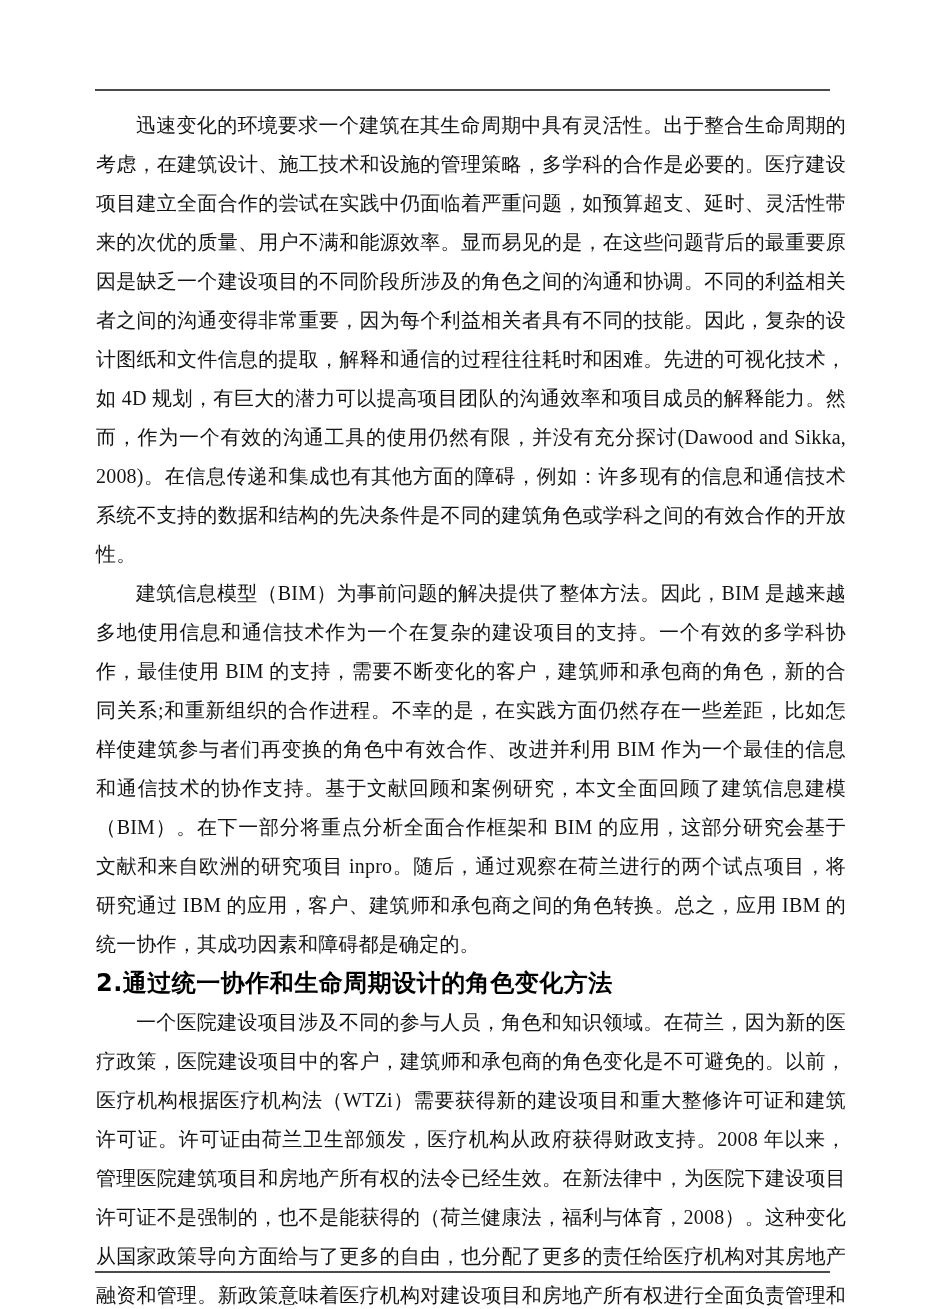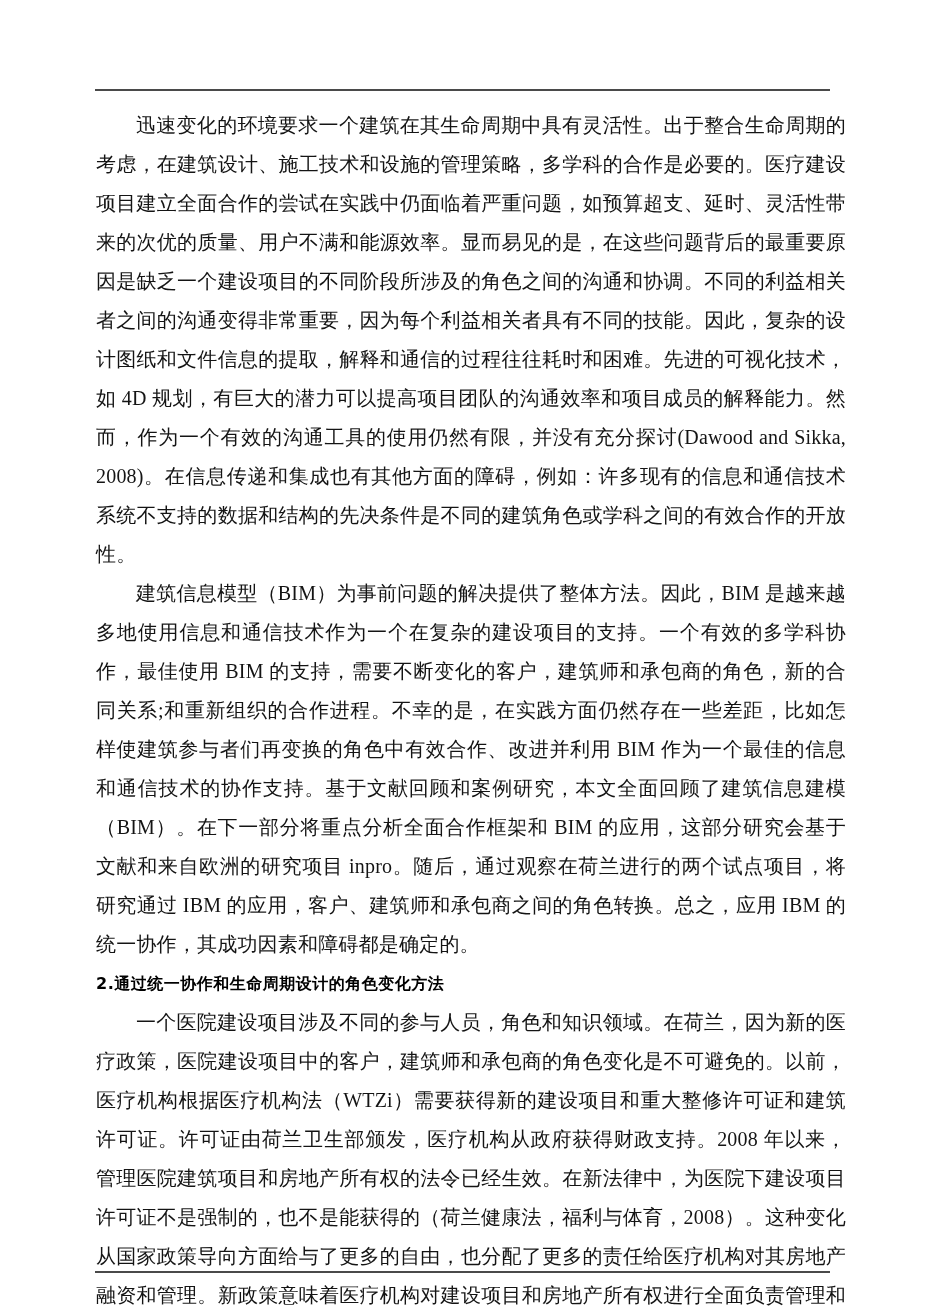--- a/index.html
+++ b/index.html
@@ -39,21 +39,21 @@
     margin: 0;
     padding: 0;
     text-indent: 2em;
     letter-spacing: 0.2px;
   }
   .content h2 {
     margin: 0;
     padding: 0;
     font-family: "DejaVu Sans", "Liberation Sans", sans-serif;
     font-weight: bold;
-    font-size: 16px;
+    font-size: 24px;
     line-height: 39px;
     color: #000000;
     text-indent: 0;
     letter-spacing: 0.5px;
   }
 </style>
 </head>
 <body>
 
 <div class="page">

